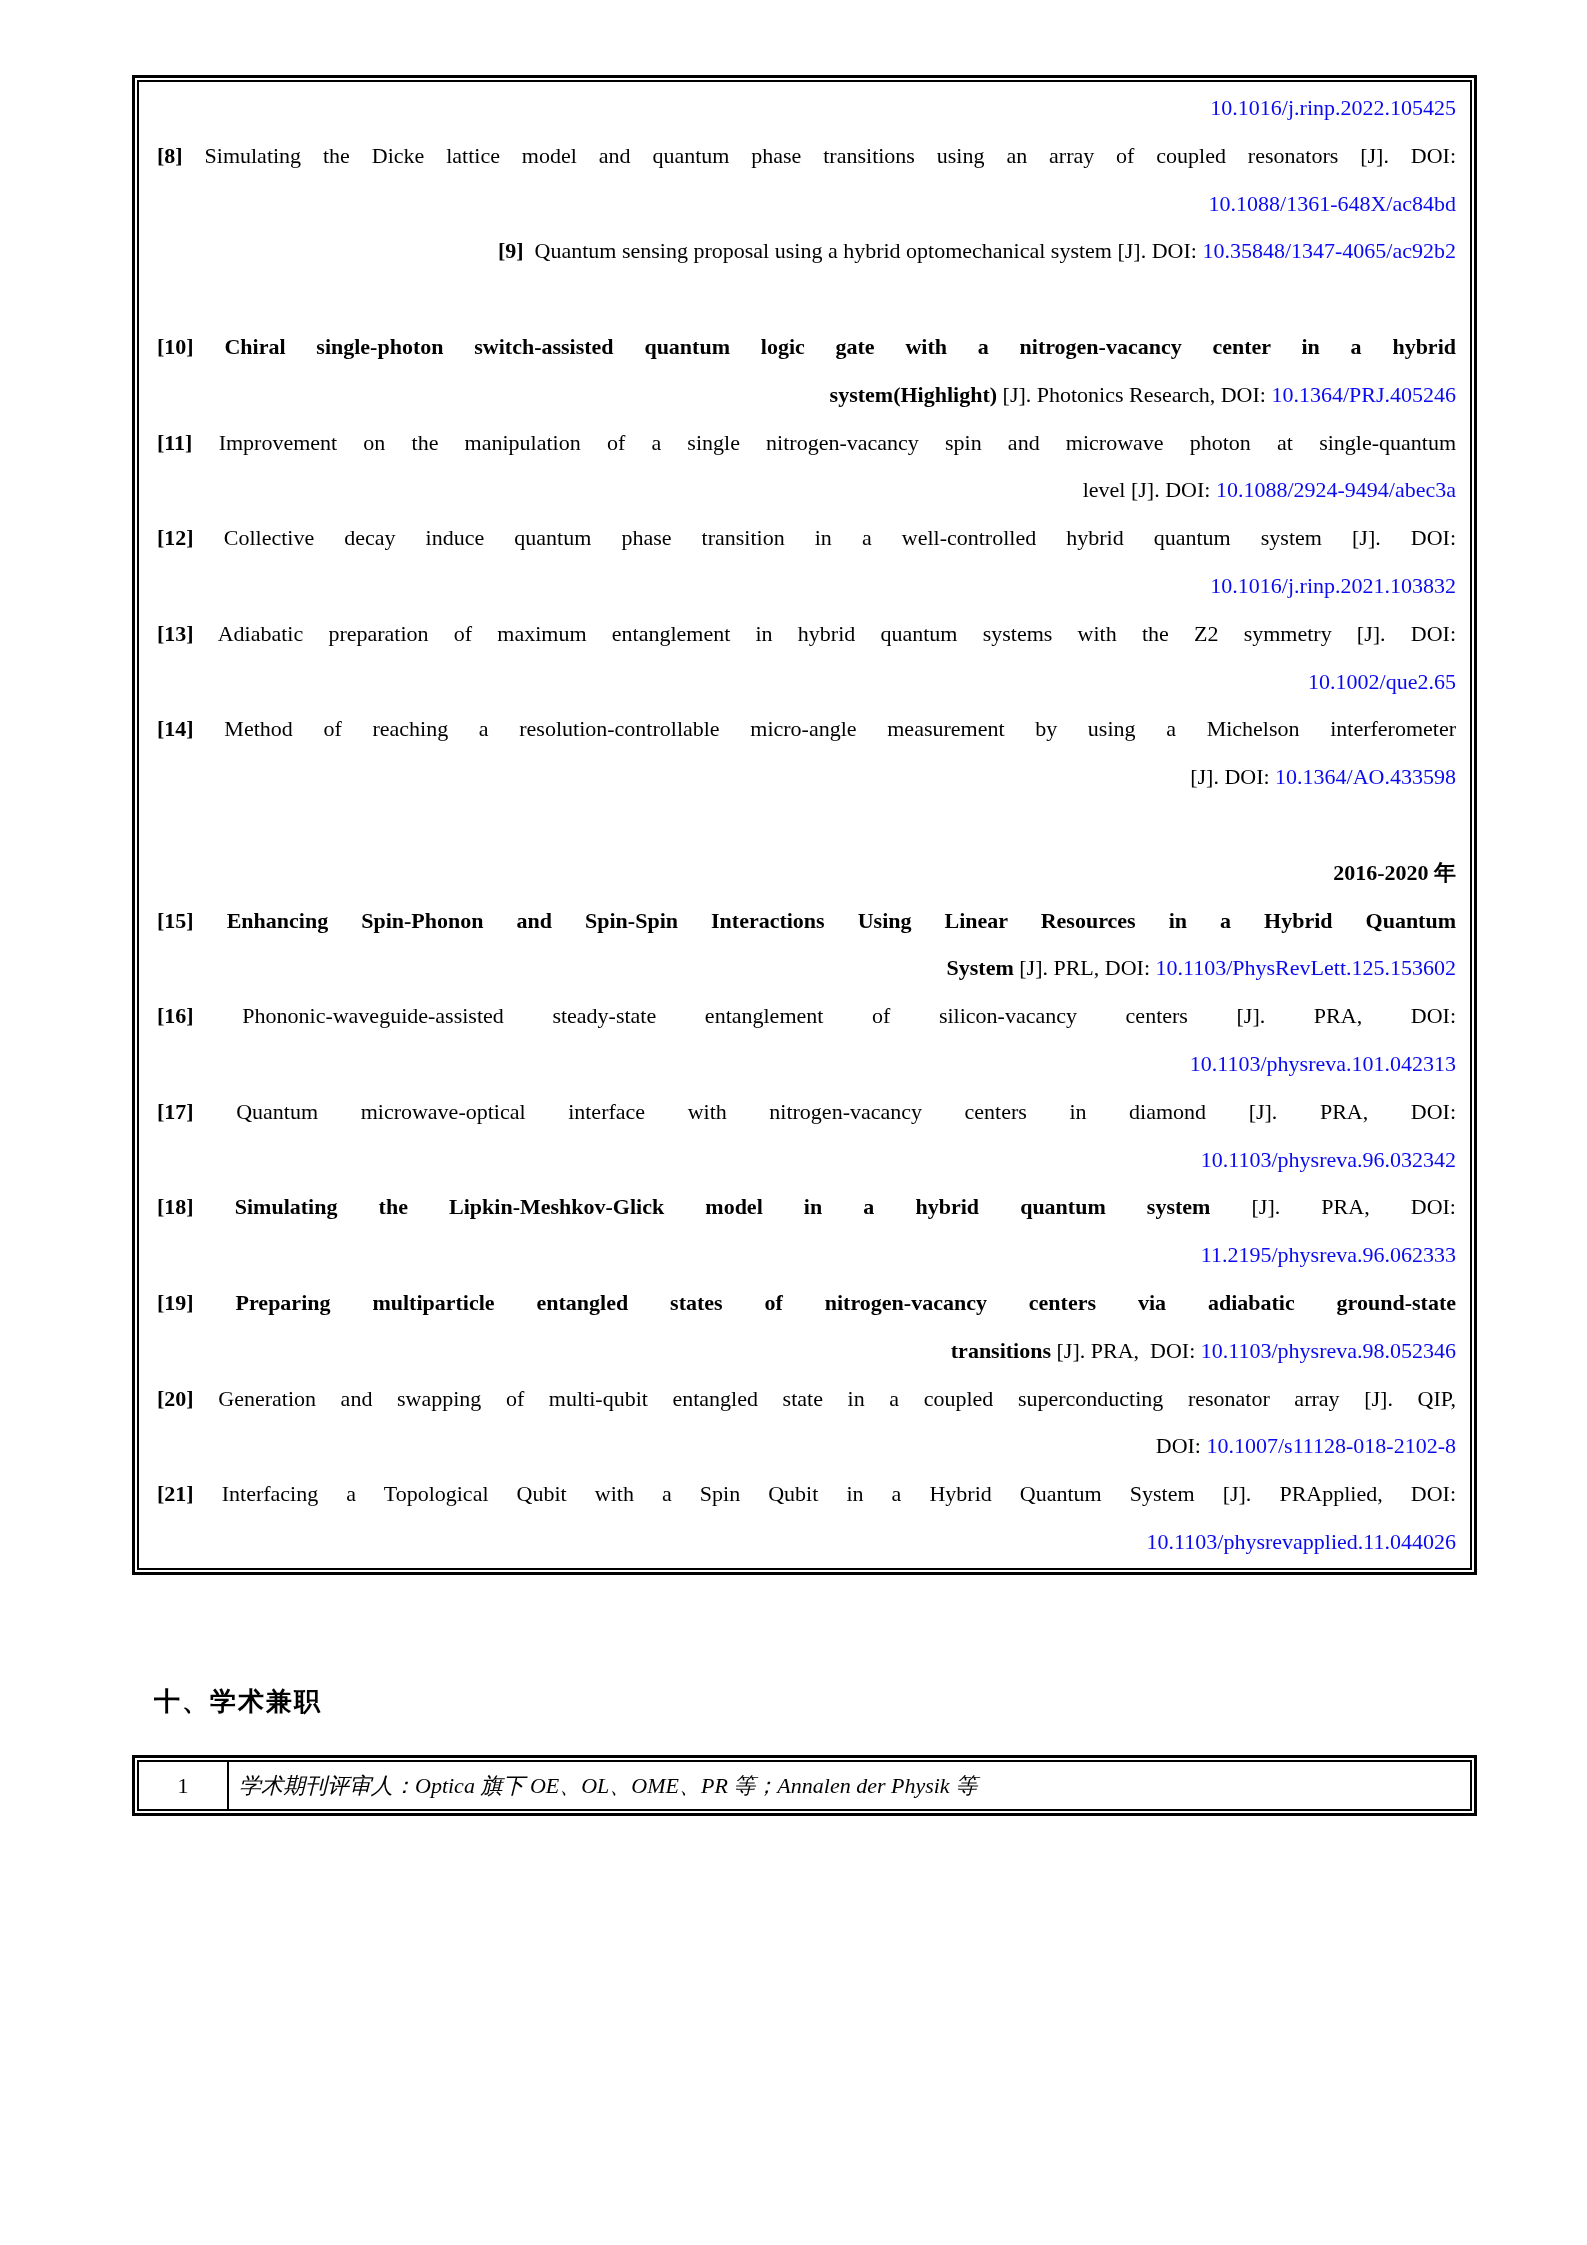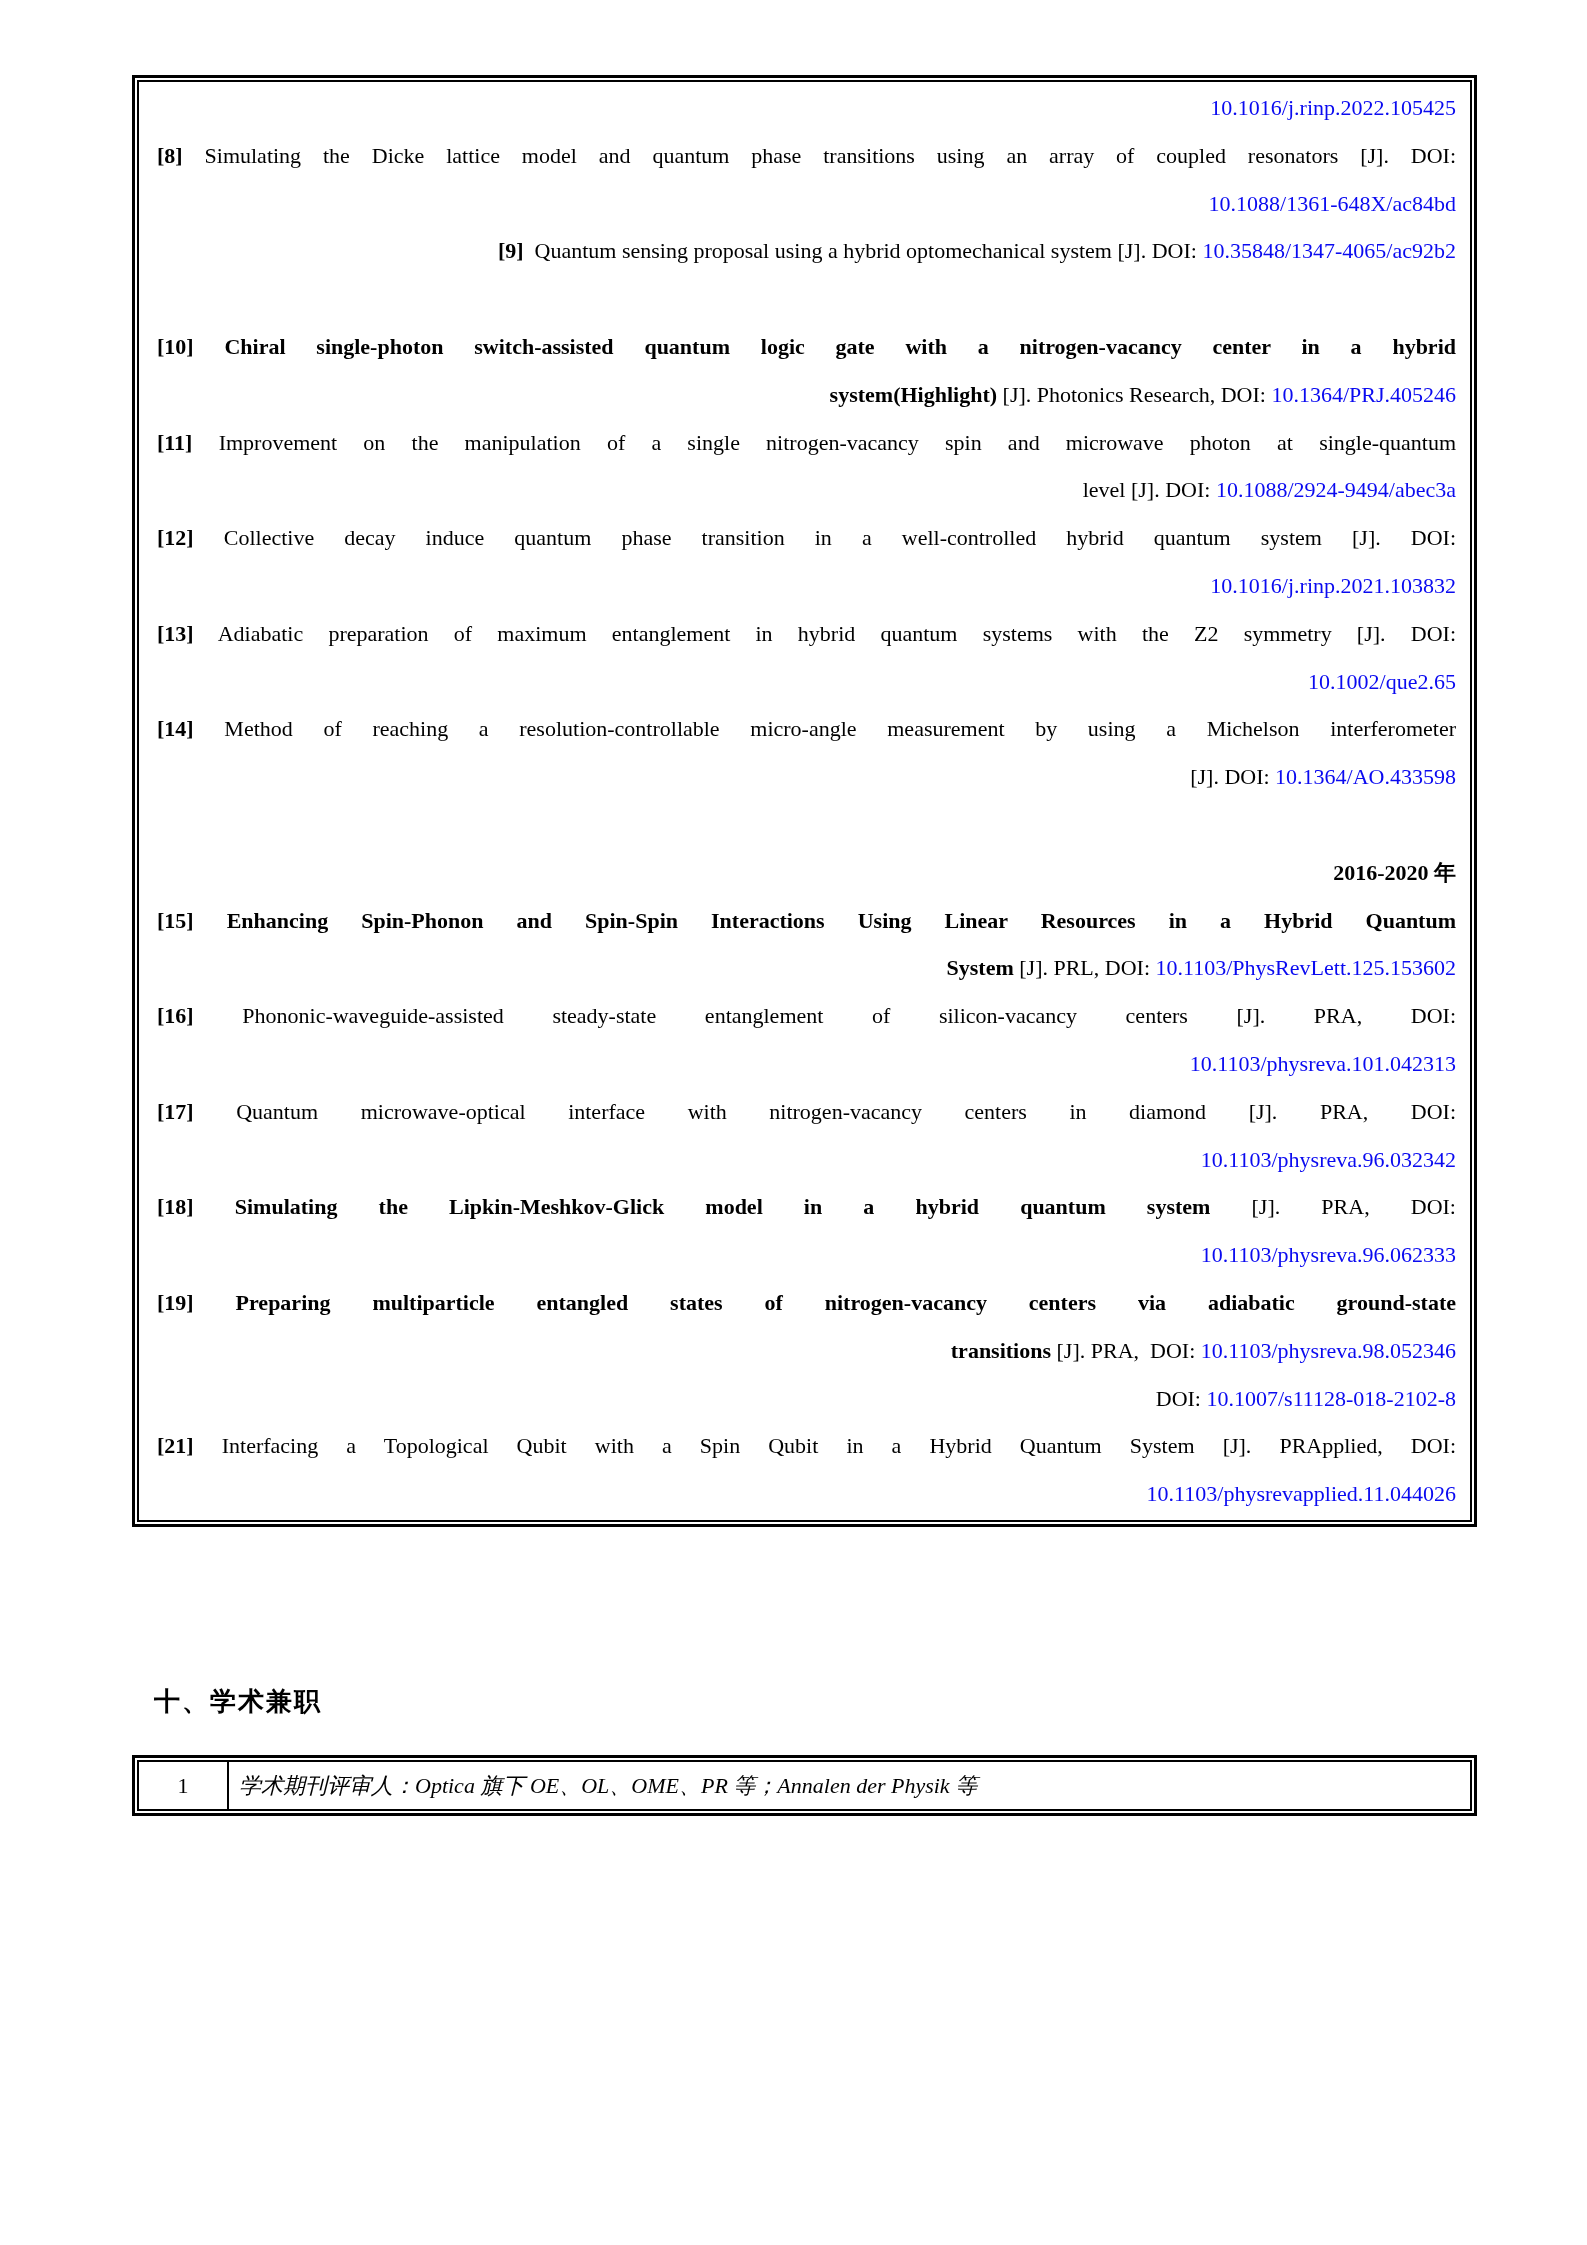--- a/index.html
+++ b/index.html
@@ -80,23 +80,24 @@
         <div class="line"><span>[J]. DOI: </span><span class="lnk">10.1364/AO.433598</span></div>
         <div class="line blank"></div>
         <div class="line"><span class="b">2016-2020 年</span></div>
         <div class="line justify"><span class="b">[15] Enhancing Spin-Phonon and Spin-Spin Interactions Using Linear Resources in a Hybrid Quantum</span></div>
         <div class="line"><span class="b">System</span><span> [J]. PRL, DOI: </span><span class="lnk">10.1103/PhysRevLett.125.153602</span></div>
         <div class="line justify"><span class="b">[16]</span><span> Phononic-waveguide-assisted steady-state entanglement of silicon-vacancy centers [J]. PRA, DOI:</span></div>
         <div class="line"><span class="lnk">10.1103/physreva.101.042313</span></div>
         <div class="line justify"><span class="b">[17]</span><span> Quantum microwave-optical interface with nitrogen-vacancy centers in diamond [J]. PRA, DOI:</span></div>
         <div class="line"><span class="lnk">10.1103/physreva.96.032342</span></div>
         <div class="line justify"><span class="b">[18] Simulating the Lipkin-Meshkov-Glick model in a hybrid quantum system</span><span> [J]. PRA, DOI:</span></div>
-        <div class="line"><span class="lnk">10.1103/physreva.96.062333</span></div>
+        <div class="line"><span class="lnk">11.2195/physreva.96.062333</span></div>
         <div class="line justify"><span class="b">[19] Preparing multiparticle entangled states of nitrogen-vacancy centers via adiabatic ground-state</span></div>
         <div class="line"><span class="b">transitions</span><span> [J]. PRA,&nbsp; DOI: </span><span class="lnk">10.1103/physreva.98.052346</span></div>
+        <div class="line justify"><span class="b">[20]</span><span> Generation and swapping of multi-qubit entangled state in a coupled superconducting resonator array [J]. QIP,</span></div>
         <div class="line"><span>DOI: </span><span class="lnk">10.1007/s11128-018-2102-8</span></div>
         <div class="line justify"><span class="b">[21]</span><span> Interfacing a Topological Qubit with a Spin Qubit in a Hybrid Quantum System [J]. PRApplied, DOI:</span></div>
         <div class="line"><span class="lnk">10.1103/physrevapplied.11.044026</span></div>
       </div>
   </div>
 
   <div class="section-heading">十、学术兼职</div>
 
   <div class="appt-table">
     <div class="appt-inner">

